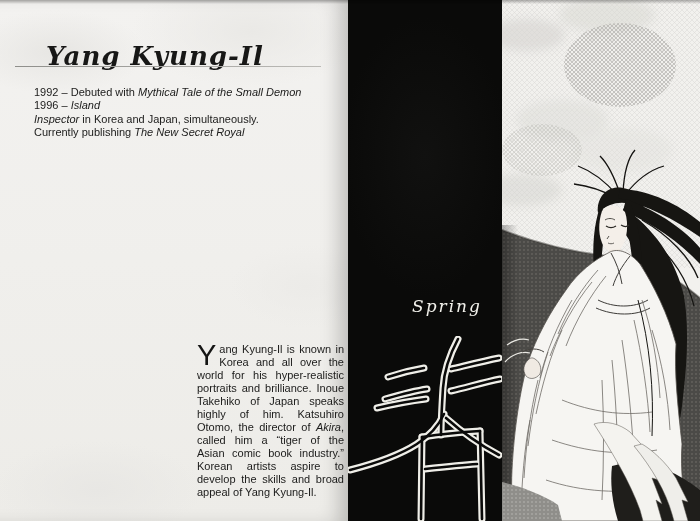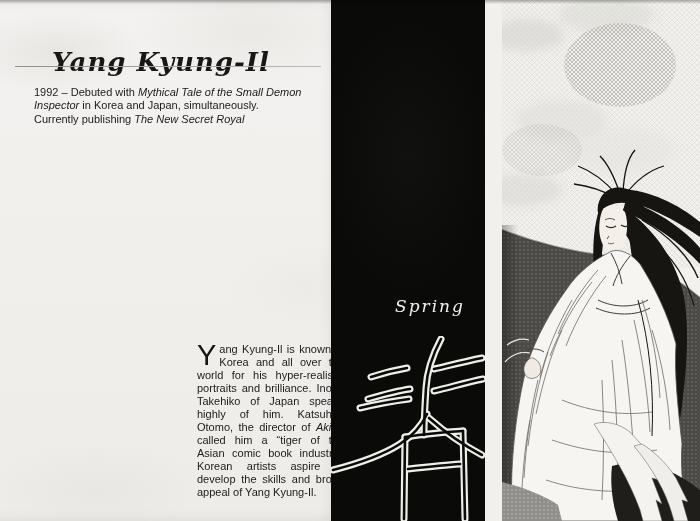--- a/index.html
+++ b/index.html
@@ -17,21 +17,21 @@
     position:absolute;left:0;top:0;width:348px;height:521px;
     background:
       radial-gradient(ellipse 130px 60px at 16% 10%,#e7e6e3 0%,rgba(231,230,227,0) 70%),
       radial-gradient(ellipse 170px 80px at 72% 6%,#eae9e6 0%,rgba(234,233,230,0) 70%),
       radial-gradient(ellipse 150px 70px at 28% 94%,#e8e7e4 0%,rgba(232,231,228,0) 70%),
       radial-gradient(ellipse 110px 60px at 88% 55%,#ecebe8 0%,rgba(236,235,232,0) 70%),
       linear-gradient(#f3f2f0,#edece8);
     box-shadow:inset -16px 0 20px -8px rgba(0,0,0,.22);
   }
   .author-title{
-    position:absolute;left:38px;top:33px;margin:14px;
+    position:absolute;left:38px;top:33px;margin:8px;
     font-family:"DejaVu Serif","Liberation Serif",serif;
     font-style:italic;font-weight:700;font-size:26px;letter-spacing:1px;
     color:#171716;white-space:nowrap;
   }
   .title-rule{
     position:absolute;left:15px;top:66px;width:306px;height:1px;
     background:linear-gradient(to right,#8f8f8b,#bcbbb7);
   }
   .bio{
     position:absolute;left:34px;top:86px;width:305px;
@@ -43,21 +43,21 @@
     position:absolute;left:197px;top:332px;width:147px;
     font-size:11px;line-height:13px;color:#1b1b1a;
     text-align:justify;
   }
   .drop-cap{
     float:left;font-size:29px;line-height:23px;font-weight:400;
     padding-right:3px;margin-top:1px;color:#151514;
   }
   
   .spine-band{
-    position:absolute;left:331px;top:0;width:154px;height:521px;
+    position:absolute;left:348px;top:0;width:154px;height:521px;
     background:radial-gradient(ellipse 120px 200px at 50% 30%,#111110 0%,#0a0a09 70%);
   }
   .season-label{
     position:absolute;left:64px;top:296px;
     font-family:"DejaVu Serif","Liberation Serif",serif;font-style:italic;
     font-size:17px;letter-spacing:2px;color:#f1f0ea;white-space:nowrap;
   }
   .kanji-svg{position:absolute;left:0;top:336px;}
   .sr-only{position:absolute;width:1px;height:1px;overflow:hidden;clip:rect(0 0 0 0);white-space:nowrap;}
   
@@ -68,20 +68,21 @@
 <body>
 
 <div class="stage">
 
   <div class="left-page">
     <h1 class="author-title">Yang Kyung-Il</h1>
     <div class="title-rule"></div>
 
     <div class="bio">
       <div class="line"><span>1992 – Debuted with </span><i>Mythical Tale of the Small Demon</i><span></span></div>
+      <div class="line"><span>1996 – </span><i>Island</i><span></span></div>
       <div class="line"><span></span><i>Inspector</i><span> in Korea and Japan, simultaneously.</span></div>
       <div class="line"><span>Currently publishing </span><i>The New Secret Royal</i><span></span></div>
     </div>
 
     <p class="about"><span class="drop-cap">Y</span><span>ang Kyung-Il is known in Korea and all over the world for his hyper-realistic portraits and brilliance. Inoue Takehiko of Japan speaks highly of him. Katsuhiro Otomo, the director of </span><i>Akira</i><span>, called him a “tiger of the Asian comic book industry.” Korean artists aspire to develop the skills and broad appeal of Yang Kyung-Il.</span></p>
   </div>
 
   <div class="spine-band">
     <div class="season-label">Spring</div>
     <span class="sr-only">春</span>

